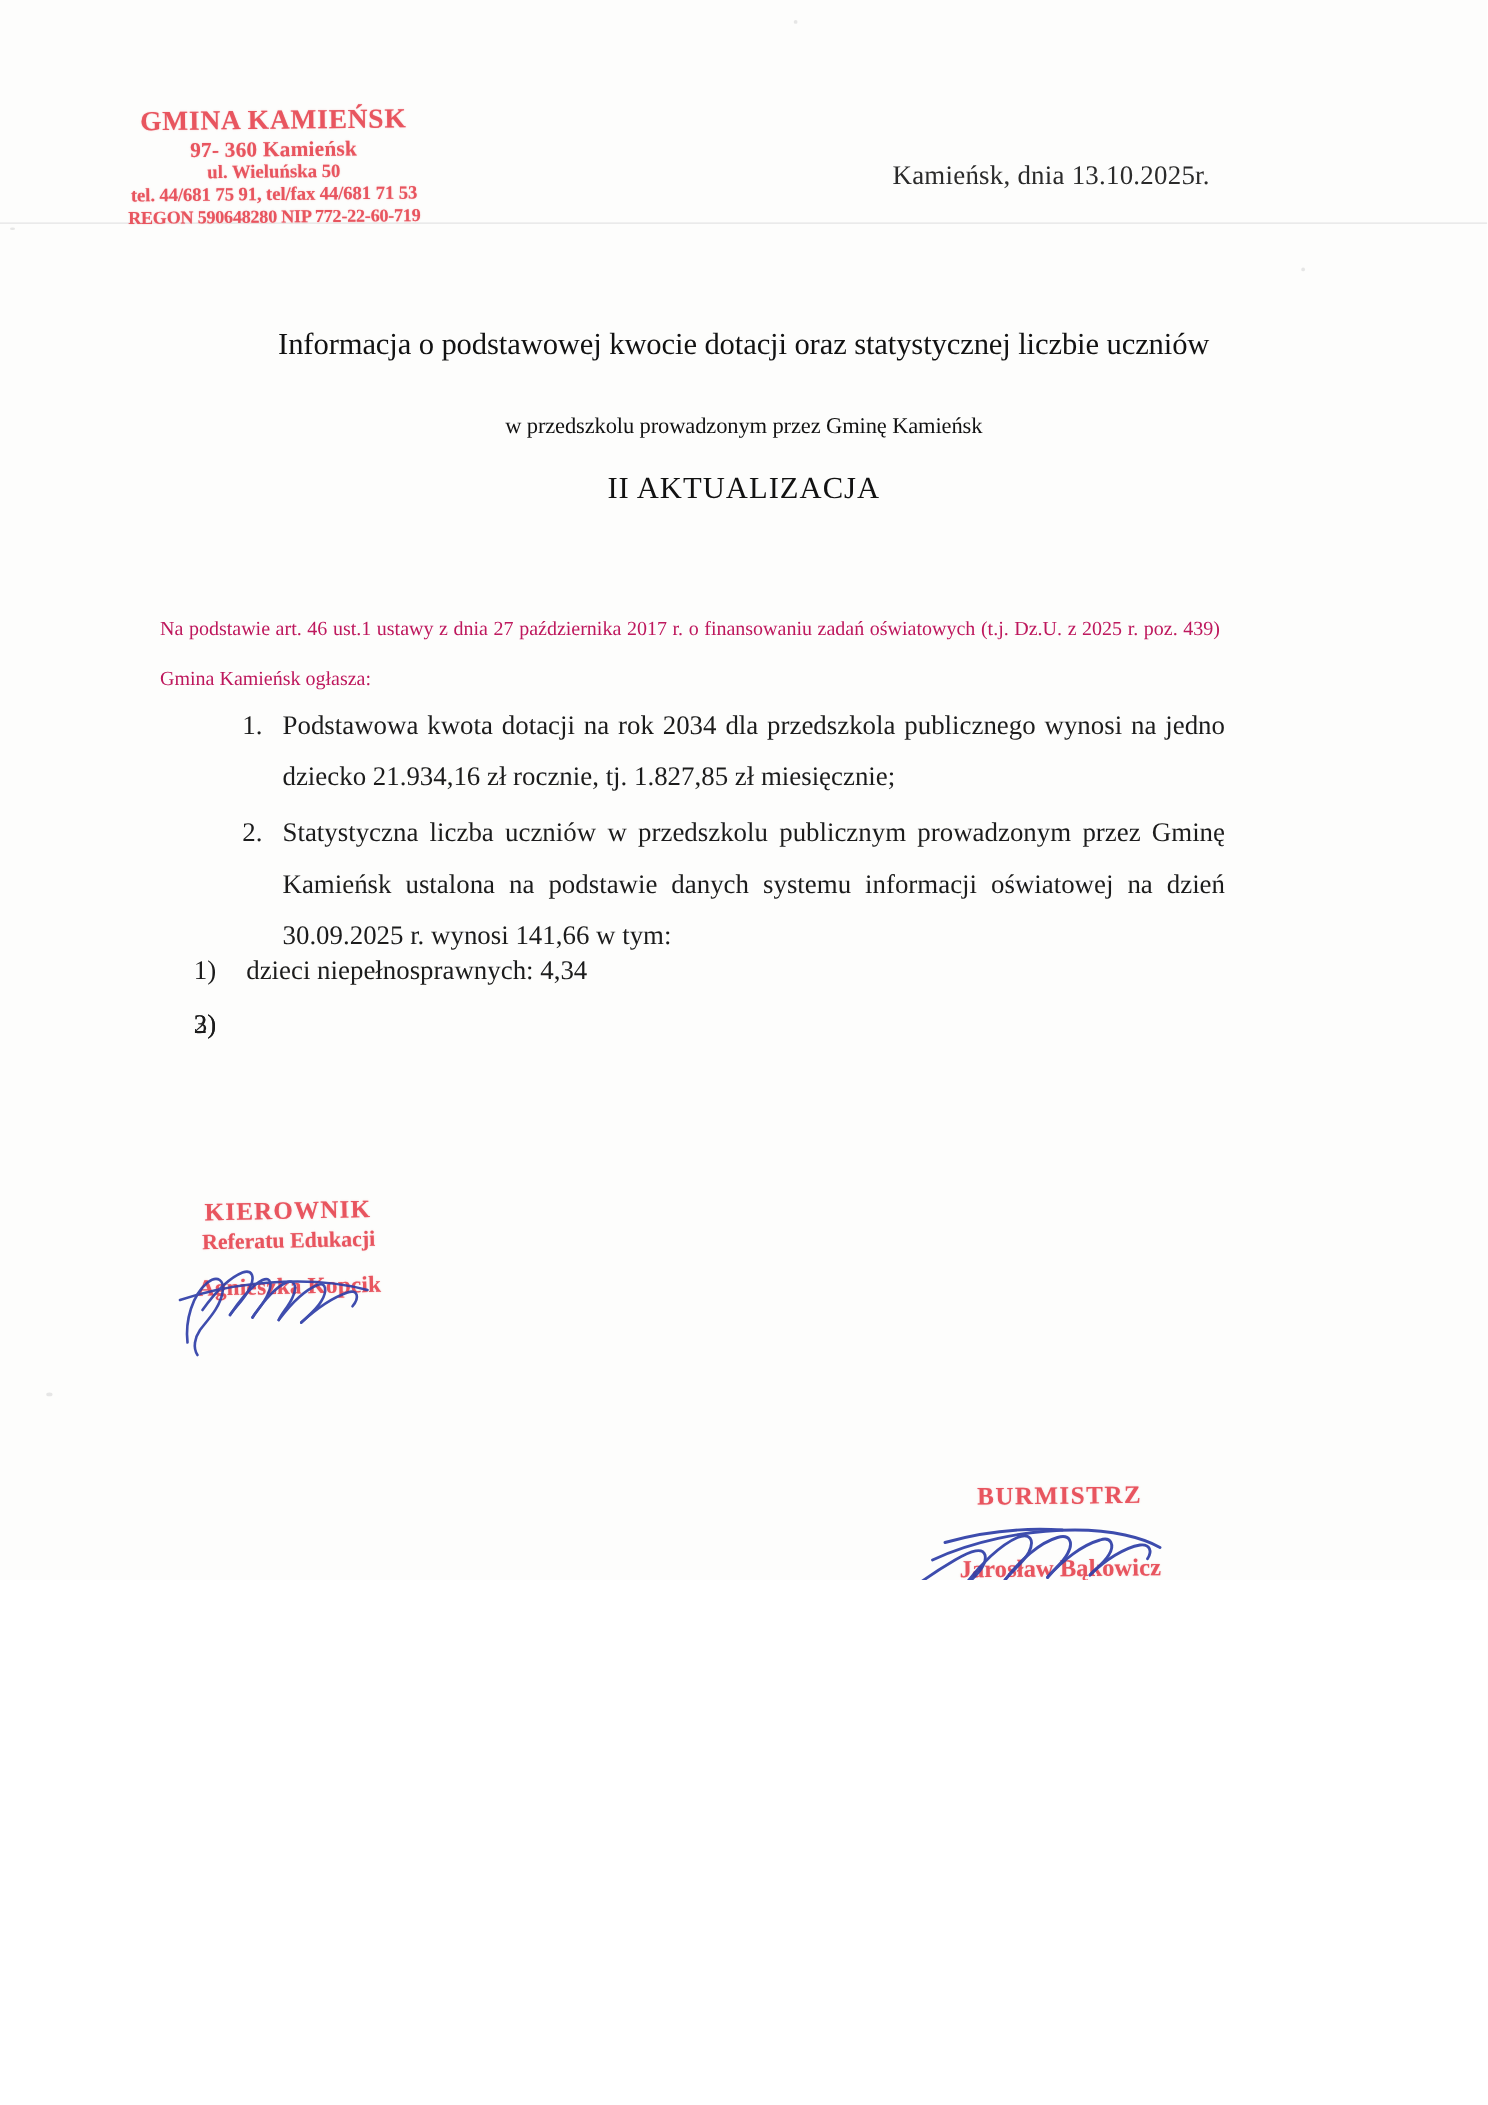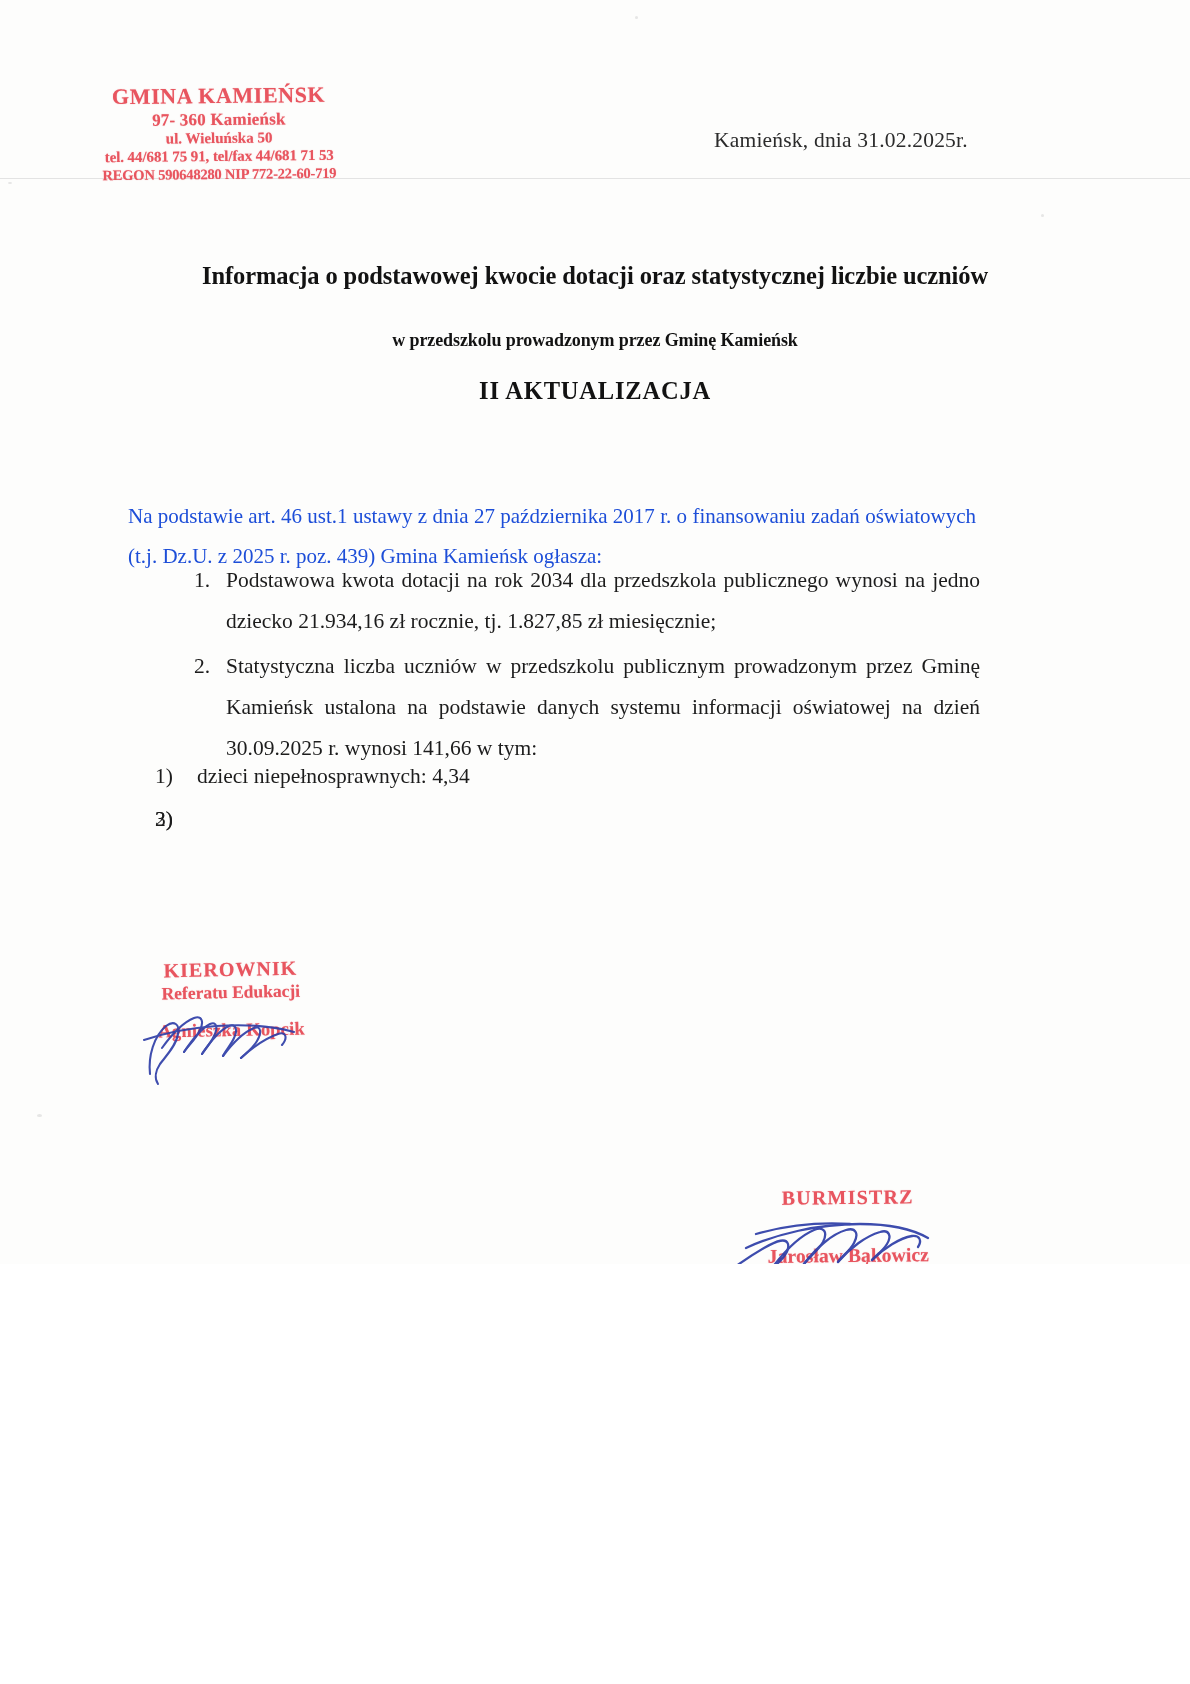--- a/index.html
+++ b/index.html
@@ -80,21 +80,21 @@
     color: #2b2b2b;
   }
 
   
   .title-block {
     position: absolute;
     left: 95px;
     top: 262px;
     width: 1000px;
     text-align: center;
-    font-weight: bold;
+    font-weight: normal;
     color: #121212;
   }
   .title-line-1 {
     font-size: 24.5px;
     letter-spacing: -.1px;
   }
   .title-line-2 {
     font-size: 18px;
     margin-top: 40px;
     letter-spacing: -.1px;
@@ -102,27 +102,27 @@
   .title-line-3 {
     font-size: 24.5px;
     margin-top: 26px;
     letter-spacing: .8px;
   }
 
   
   .intro {
     position: absolute;
     left: 128px;
-    top: 496px;
+    top: 484px;
     width: 848px;
-    font-size: 21px;
+    font-size: 16px;
     line-height: 40px;
     text-align: justify;
     text-justify: inter-word;
-    color: #1d4ed8;
+    color: #be185d;
   }
 
   .num-list {
     position: absolute;
     left: 128px;
     top: 560px;
     width: 852px;
     font-size: 21.5px;
     color: #1c1c1c;
   }
@@ -229,21 +229,21 @@
   <div class="speck" style="left:1064px;top:1449px;width:4px;height:3px;"></div>
 
   <div class="stamp">
     <div class="l1">GMINA KAMIEŃSK</div>
     <div class="l2">97- 360 Kamieńsk</div>
     <div class="l3">ul. Wieluńska 50</div>
     <div class="l4">tel. 44/681 75 91, tel/fax 44/681 71 53</div>
     <div class="l5">REGON 590648280 NIP 772-22-60-719</div>
   </div>
 
-  <div class="doc-date">Kamieńsk, dnia 31.02.2025r.</div>
+  <div class="doc-date">Kamieńsk, dnia 13.10.2025r.</div>
 
   <div class="title-block">
     <div class="title-line-1">Informacja o podstawowej kwocie dotacji oraz statystycznej liczbie uczniów</div>
     <div class="title-line-2">w przedszkolu prowadzonym przez Gminę Kamieńsk</div>
     <div class="title-line-3">II AKTUALIZACJA</div>
   </div>
 
   <div class="intro">Na podstawie art. 46 ust.1 ustawy z dnia 27 października 2017 r. o finansowaniu zadań oświatowych (t.j. Dz.U. z 2025 r. poz. 439) Gmina Kamieńsk ogłasza:</div>
 
   <div class="num-list">

